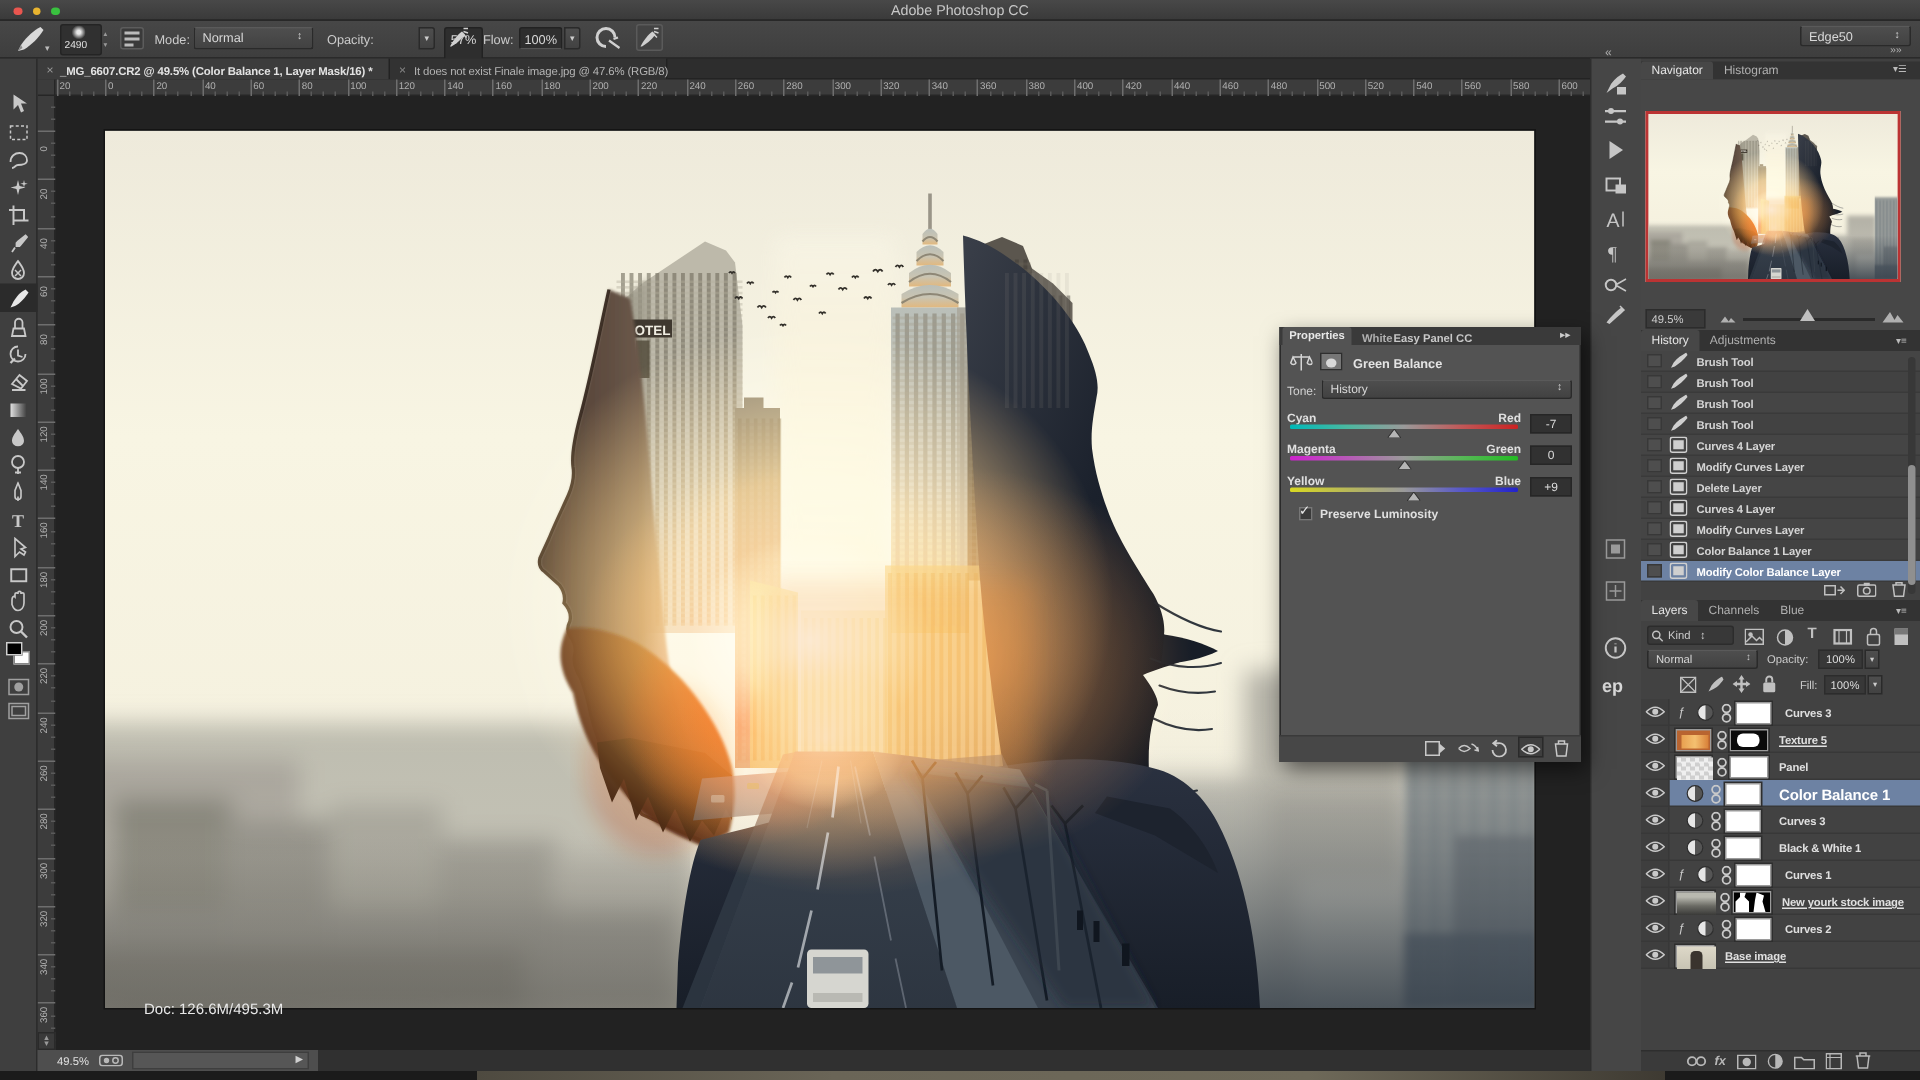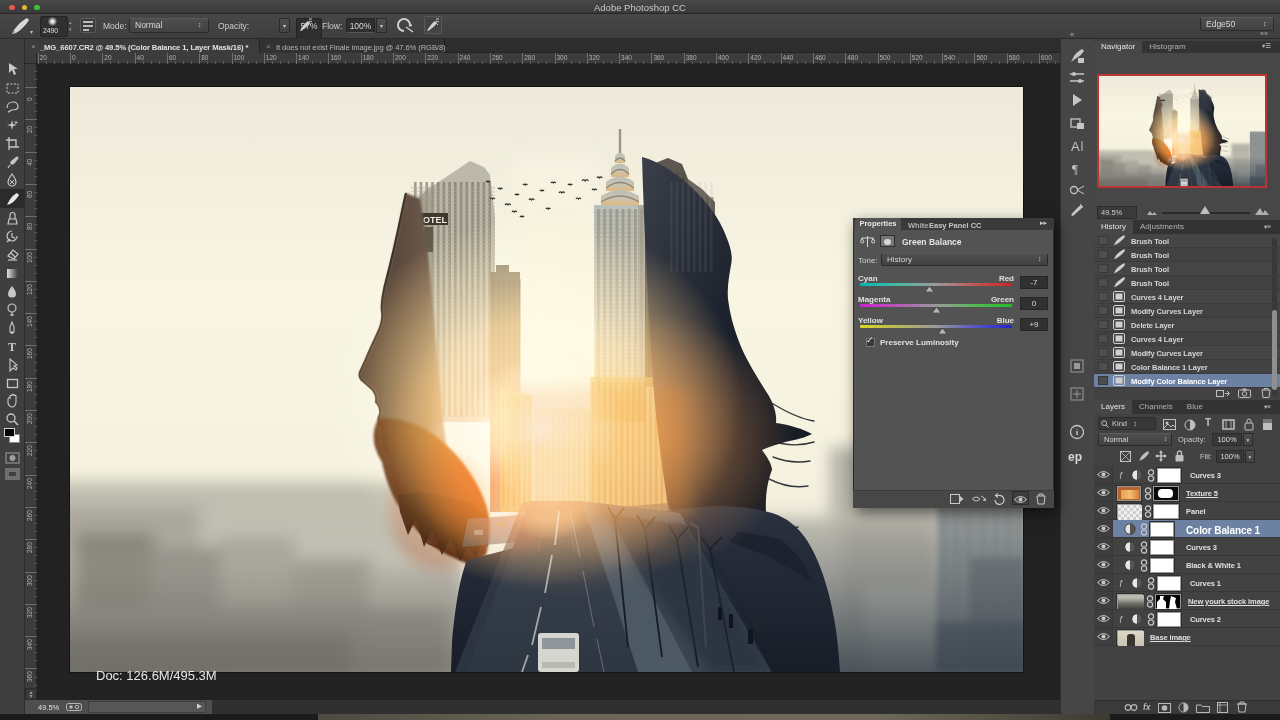--- a/index.html
+++ b/index.html
@@ -1431,18 +1431,18 @@
   </svg>
 <div style="position:absolute;left:25px;top:700px;width:1035px;height:14px;background:#303030;"></div>
 <div style="position:absolute;left:25px;top:700px;width:187px;height:14px;background:#4e4e4e;"></div>
 <div style="position:absolute;left:38px;top:702.5px;font-size:7.5px;color:#e0e0e0;white-space:nowrap;">49.5%</div>
 <svg class="abs" style="left:66px;top:703px" width="16" height="8" viewBox="0 0 16 8">
     <rect x="0.5" y="0.5" width="15" height="7" rx="2" fill="none" stroke="#b8b8b8"></rect>
     <circle cx="5" cy="4" r="1.8" fill="#b8b8b8"></circle>
     <circle cx="11" cy="4" r="1.8" fill="none" stroke="#b8b8b8"></circle>
   </svg>
 <div style="position:absolute;left:88px;top:701px;width:118px;height:12px;background:#565656;border:1px solid #3e3e3e;"></div>
-<div style="position:absolute;left:96px;top:668px;font-size:13px;color:#e8e8e8;white-space:nowrap;">Doc: 126.6M/495.3M</div>
+<div style="position:absolute;left:96px;top:668px;font-size:10px;color:#e8e8e8;white-space:nowrap;">Doc: 126.6M/495.3M</div>
 <div style="position:absolute;left:197px;top:702px;font-size:6.5px;color:#d0d0d0;white-space:nowrap;">▶</div>
 <div style="position:absolute;left:25px;top:688px;width:12px;height:12px;background:#3a3a3a;border:1px solid #2a2a2a;">
     <div style="font-size:6px;color:#999;text-align:center;line-height:4px;padding-top:1px">▴<br>▾</div>
   </div>
 <div style="position:absolute;left:0px;top:714px;width:1280px;height:6px;background:#1b1b1b;"></div>
 <div style="position:absolute;left:318px;top:714px;width:792px;height:6px;background:linear-gradient(90deg,#4e4a40,#6a6557 30%,#6e6959 70%,#3e3a32);"></div>
 </body></html>

